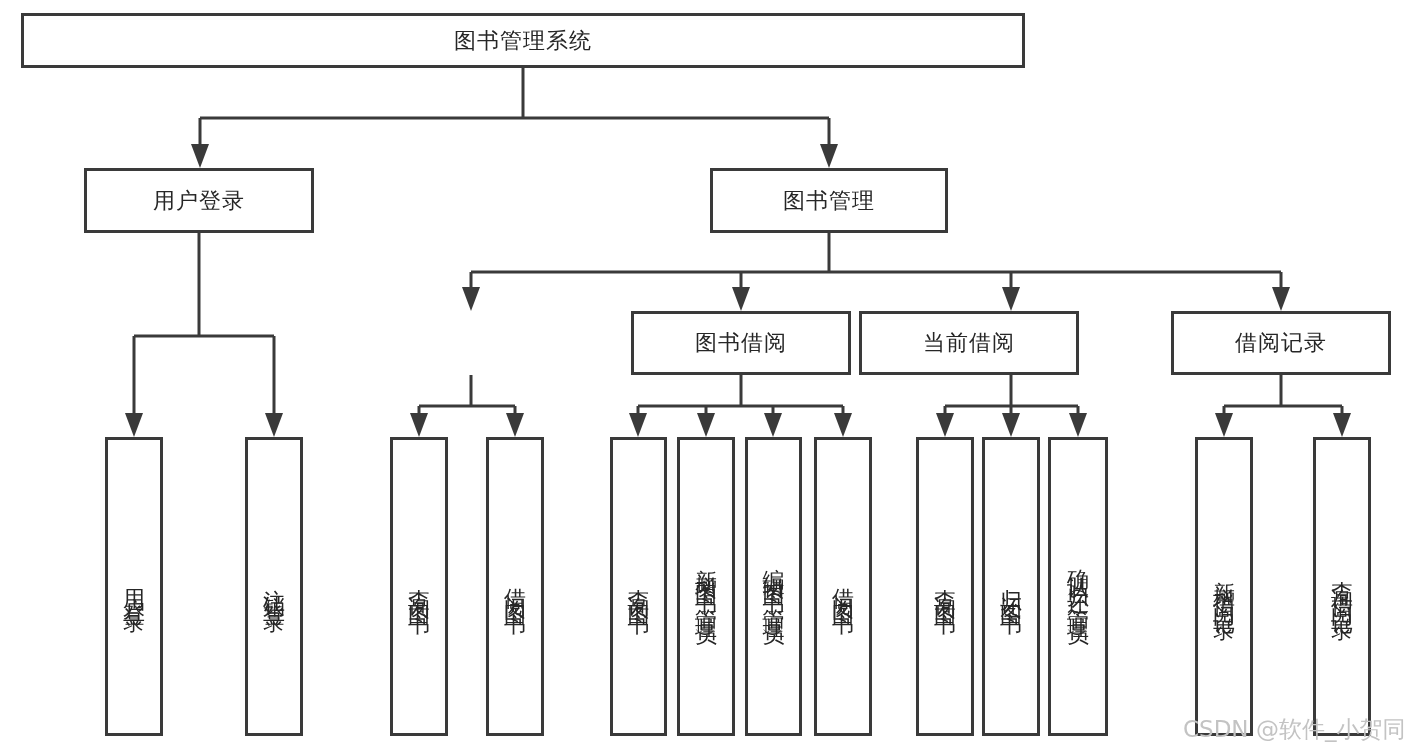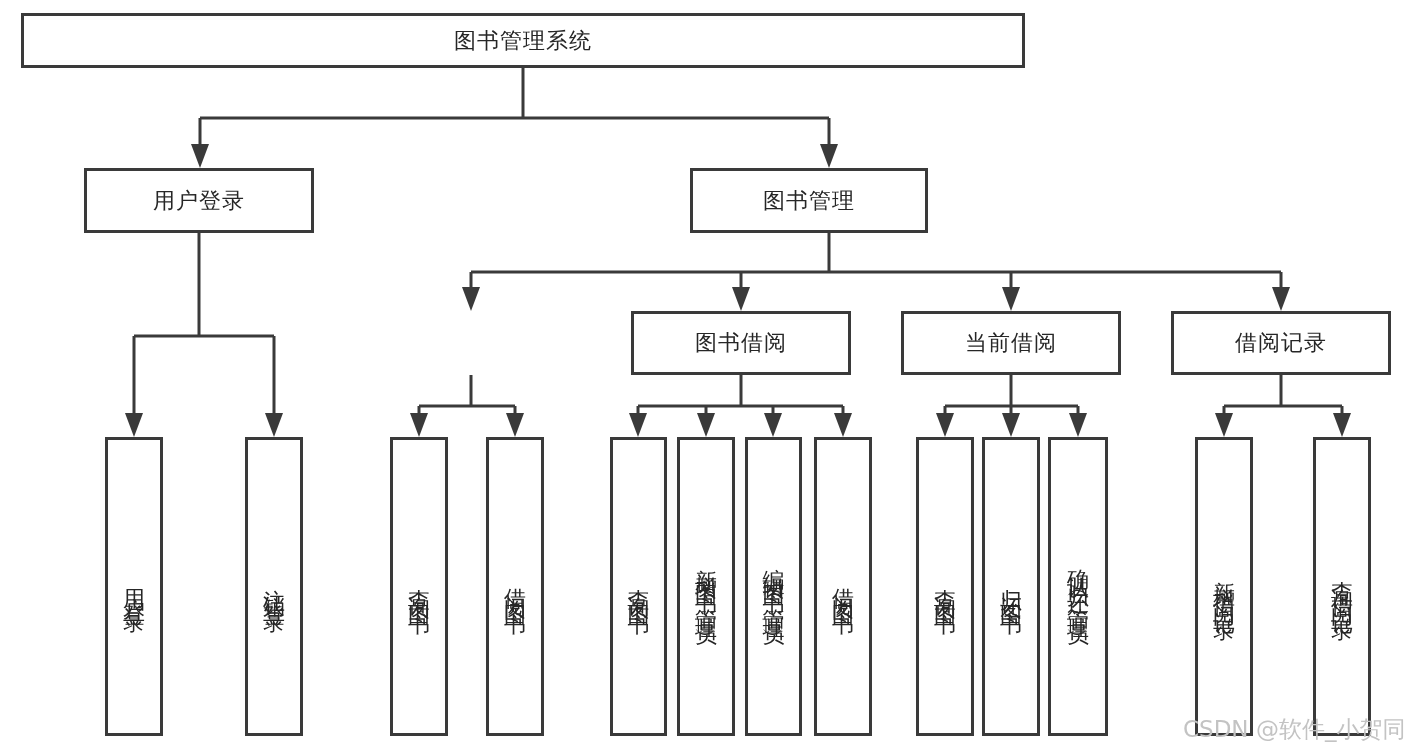--- a/index.html
+++ b/index.html
@@ -115,28 +115,28 @@
     </g>
   </svg>
 
   <div class="node root-box">
     <span class="hlabel">图书管理系统</span>
   </div>
 
   <div class="node l2-box" style="left:84px;width:230px;">
     <span class="hlabel">用户登录</span>
   </div>
-  <div class="node l2-box" style="left:690px;width:238px;">
+  <div class="node l2-box" style="left:710px;width:238px;">
     <span class="hlabel">图书管理</span>
   </div>
 
   <div class="node l3-box" style="left:631px;width:220px;">
     <span class="hlabel">图书借阅</span>
   </div>
-  <div class="node l3-box" style="left:901px;width:220px;align-items:center;">
+  <div class="node l3-box" style="left:859px;width:220px;align-items:center;">
     <span class="hlabel">当前借阅</span>
   </div>
   <div class="node l3-box" style="left:1171px;width:220px;">
     <span class="hlabel">借阅记录</span>
   </div>
 
   <div class="node vbox" style="left:105px;">
     <span class="vtext">用户登录</span>
   </div>
   <div class="node vbox" style="left:245px;">

